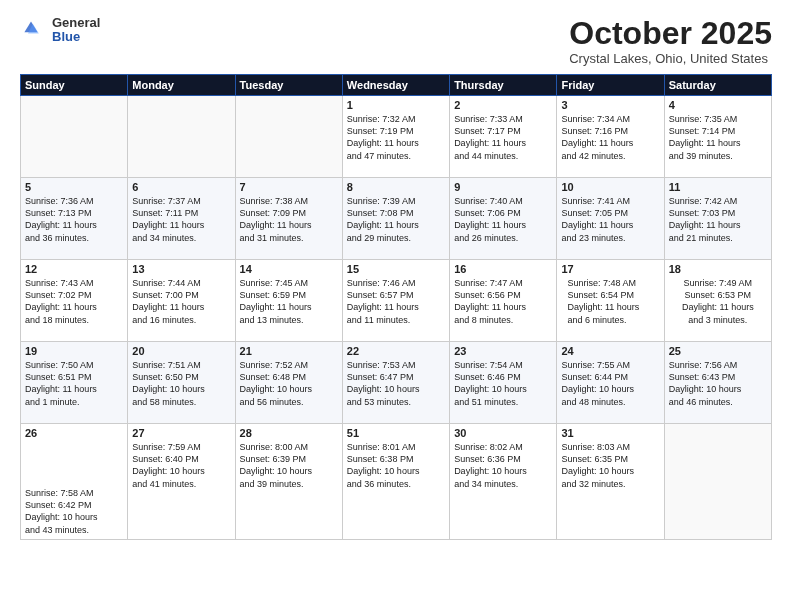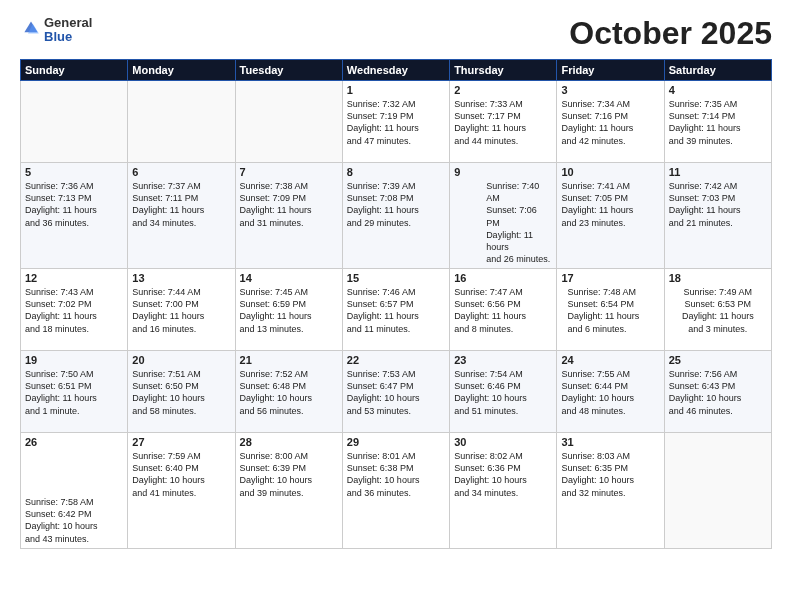--- a/index.html
+++ b/index.html
@@ -17,21 +17,21 @@
     }
     .header {
       display: flex;
       justify-content: space-between;
       align-items: flex-start;
       margin-bottom: 8px;
     }
     .logo {
       display: flex;
       align-items: center;
-      gap: 0;
+      gap: 8px;
     }
     .logo-icon {
       width: 18px;
       height: 18px;
       margin-left: 2px;
     }
     .title-block {
       text-align: left;
       margin-left: 12px;
     }
@@ -97,20 +97,21 @@
           <polygon points="18,8 28,24 10,24" fill="#5599ff" opacity="0.5"></polygon>
         </svg>
       </div>
       <div style="margin-left:4px;">
         <div style="font-size:13px;font-weight:bold;color:#333;line-height:1.1;">General</div>
         <div style="font-size:13px;font-weight:bold;color:#2255aa;line-height:1.1;">Blue</div>
       </div>
     </div>
     <div class="title-block">
       <div class="month-title">October 2025</div>
+      <div class="location">Crystal Lakes, Ohio, United States</div>
     </div>
   </div>
 
   <table class="calendar">
     <thead>
       <tr>
 
       <th>Sunday</th>
           <th>Monday</th>
           <th>Tuesday</th>
@@ -178,21 +179,21 @@
           </td>
           <td>
             <div class="day-num">8</div>
             <div class="day-info" style="white-space: pre-line;">Sunrise: 7:39 AM
 Sunset: 7:08 PM
 Daylight: 11 hours
 and 29 minutes.</div>
           </td>
           <td>
             <div class="day-num">9</div>
-            <div class="day-info" style="white-space: pre-line; margin-left: 32px;">Sunrise: 7:40 AM
+            <div class="day-info" style="white-space: pre-line;">Sunrise: 7:40 AM
 Sunset: 7:06 PM
 Daylight: 11 hours
 and 26 minutes.</div>
           </td>
           <td>
             <div class="day-num">10</div>
             <div class="day-info" style="white-space: pre-line;">Sunrise: 7:41 AM
 Sunset: 7:05 PM
 Daylight: 11 hours
 and 23 minutes.</div>
@@ -323,21 +324,21 @@
 and 41 minutes.</div>
           </td>
           <td>
             <div class="day-num">28</div>
             <div class="day-info" style="white-space: pre-line;">Sunrise: 8:00 AM
 Sunset: 6:39 PM
 Daylight: 10 hours
 and 39 minutes.</div>
           </td>
           <td>
-            <div class="day-num">29</div>
+            <div class="day-num">51</div>
             <div class="day-info" style="white-space: pre-line;">Sunrise: 8:01 AM
 Sunset: 6:38 PM
 Daylight: 10 hours
 and 36 minutes.</div>
           </td>
           <td>
             <div class="day-num">30</div>
             <div class="day-info" style="white-space: pre-line;">Sunrise: 8:02 AM
 Sunset: 6:36 PM
 Daylight: 10 hours

